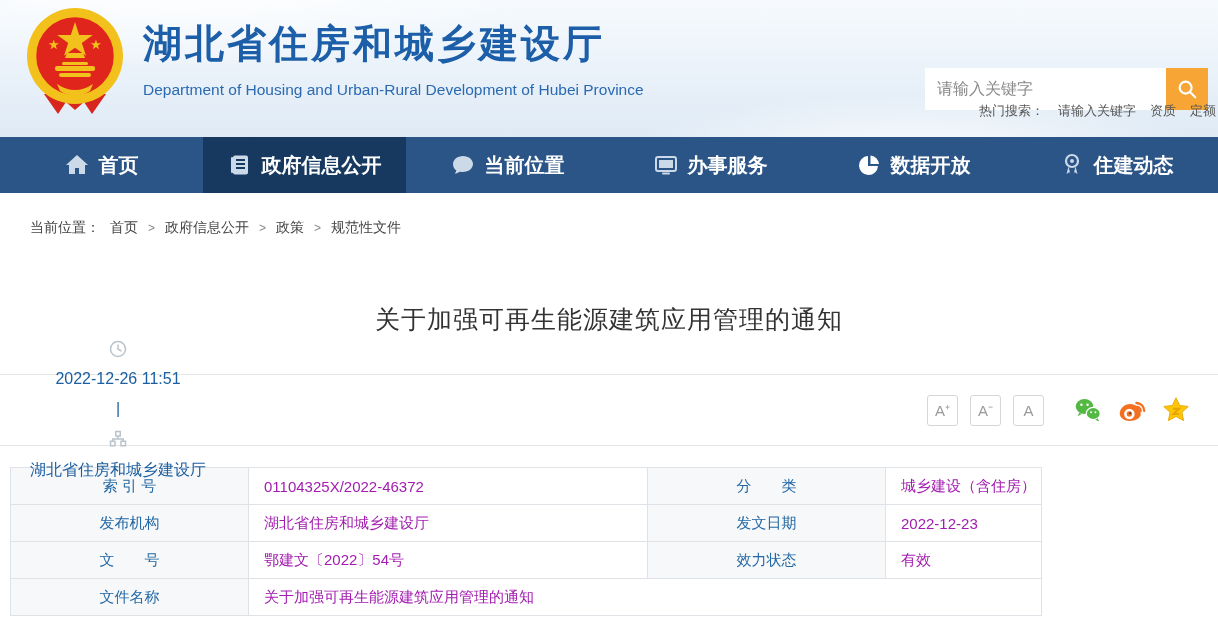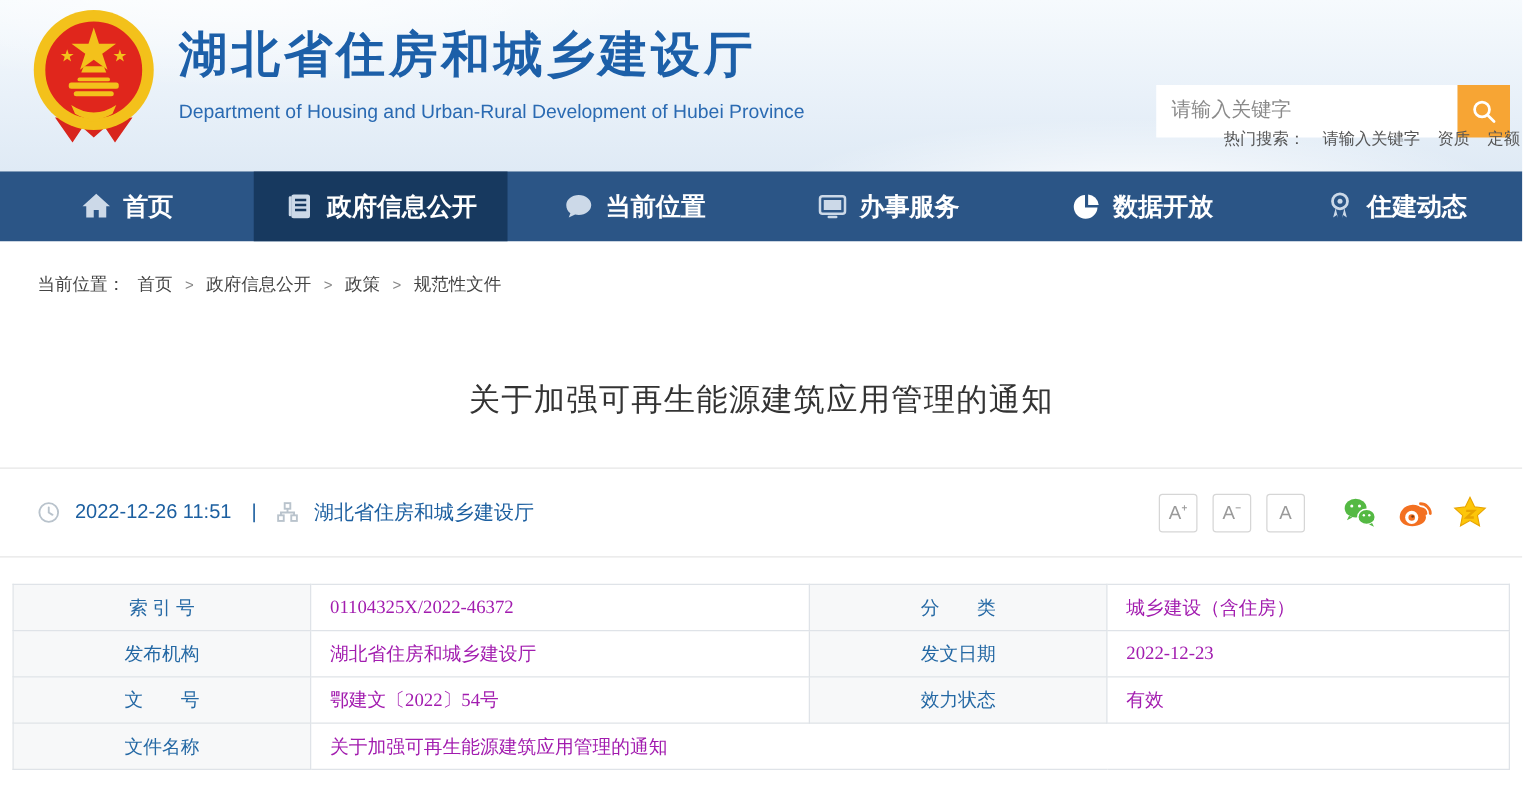--- a/index.html
+++ b/index.html
@@ -35,29 +35,29 @@
   
   .breadcrumb { padding:26px 18px 0 30px; font-size:14px; color:#444; display:flex; gap:10px; align-items:center; }
   .breadcrumb a { color:#444; text-decoration:none; cursor:pointer; }
   .crumb-sep { color:#888; font-size:12px; }
 
   
   .article-title { margin-top:66px; text-align:center; font-size:25px; color:#333; font-weight:500; letter-spacing:1px; }
   .divider-top { margin-top:38px; border:none; border-top:1px solid #e6e6e6; }
 
   .meta-bar { height:71px; display:flex; align-items:center; justify-content:space-between; padding:0 28px 0 30px; border-bottom:1px solid #e6e6e6; }
-  .meta-left { display:flex; align-items:center; gap:12px; font-size:16px; color:#1c5fa0; }
+  .meta-left { display:flex; align-items:center; gap:12px; font-size:16px; color:#1c5fa0;flex-direction:column; }
   .meta-left .sep { color:#1c5fa0; margin:0 4px; }
   .meta-right { display:flex; align-items:center; gap:12px; }
   .font-btn { width:31px; height:31px; background:#fff; border:1px solid #d6d6d6; border-radius:3px; color:#9a9a9a; font-size:15px; cursor:pointer; line-height:1; }
   .share-icons { display:flex; align-items:center; gap:16px; margin-left:18px; }
   .share-icons svg { width:28px; height:28px; cursor:pointer; }
 
   
-  .info-table { width:1198px; margin:21px 10px 16px 10px; border-collapse:collapse; table-layout:fixed;font-family:Liberation Serif, serif; }
+  .info-table { width:1032px; margin:21px 10px 16px 10px; border-collapse:collapse; table-layout:fixed; }
   .info-table td { border:1px solid #dfe3e8; height:37px; font-size:15px; }
   .info-table td.lbl { width:238px; background:#f7f8f9; color:#2468a4; text-align:center; }
   .info-table td.val { padding-left:15px; color:#a21caf; background:#fff; }
   .info-table td.val1 { width:399px; }
 </style>
 </head>
 <body>
 
 <div class="page">
 

